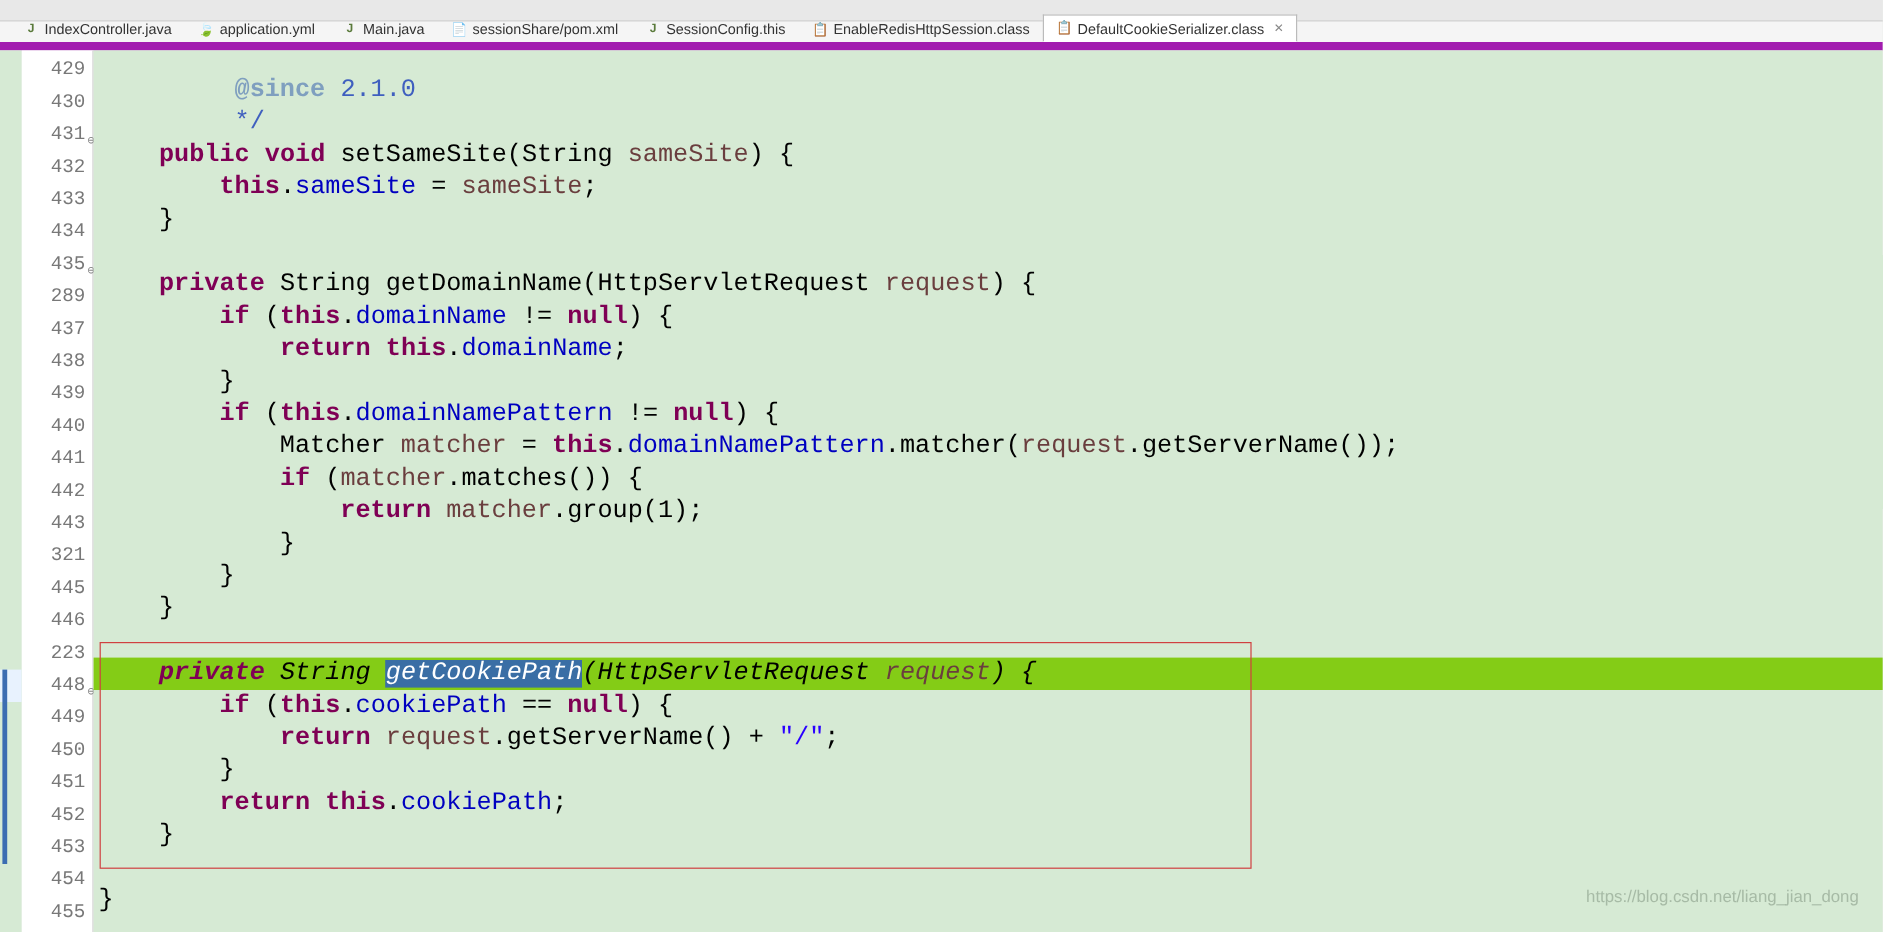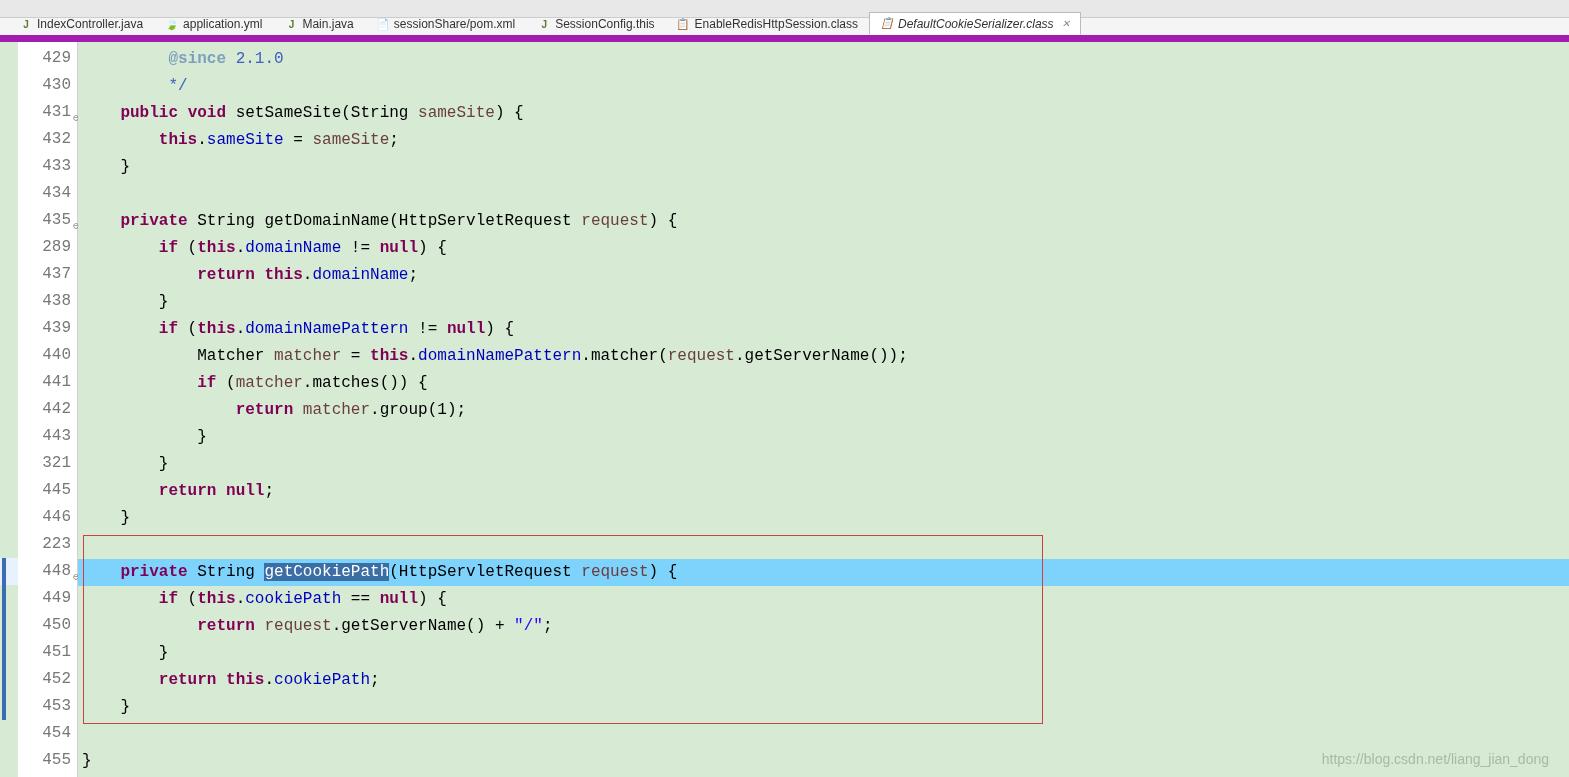--- a/index.html
+++ b/index.html
@@ -35,21 +35,20 @@
       color: #333;
       cursor: pointer;
       gap: 4px;
       height: 23px;
     }
     .tab.active {
       background: #fff;
       border: 1px solid #bbb;
       border-bottom: 1px solid #fff;
       position: relative;
-      font-style: italic;
     }
     .tab-icon {
       width: 14px;
       height: 14px;
       display: inline-flex;
       align-items: center;
       justify-content: center;
       font-size: 10px;
     }
     .j-icon { color: #5a7a3b; font-weight: bold; }
@@ -94,33 +93,34 @@
     .line-number .fold {
       position: absolute;
       right: -2px;
       top: 6px;
       font-size: 10px;
       color: #888;
     }
     .code-area {
       flex: 1;
       background: rgb(214, 234, 212);
-      padding-top: 4px;
+      padding-top: 20px;
       font-family: Consolas, "Courier New", monospace;
-      font-size: 16px;
+      font-size: 21px;
       position: relative;
     }
     .code-line {
       height: 27px;
       line-height: 27px;
       white-space: pre;
       padding-left: 4px;
     }
     .highlight-line {
-      background: #7dd3fc;
+      background: #84cc16;
+      font-style: italic;
     }
     .left-margin .highlight-bar {
       position: absolute;
       left: 0;
       width: 18px;
       height: 27px;
       background: rgb(232, 242, 254);
     }
     .left-margin .blue-bar {
       position: absolute;
@@ -139,21 +139,21 @@
       background: rgb(58, 110, 165);
       color: #fff;
     }
     .red-box {
       position: absolute;
       border: 1px solid #d04040;
       pointer-events: none;
     }
     .watermark {
       position: absolute;
-      bottom: 10px;
+      bottom: 22px;
       right: 20px;
       color: rgba(120, 140, 120, 0.5);
       font-size: 14px;
       font-family: sans-serif;
     }
   </style>
 </head>
 <body>
 
 <div class="toolbar-area"></div>
@@ -236,21 +236,20 @@
       <div class="code-line"><span class="default">    </span><span class="kw">private</span><span class="default"> String getDomainName(HttpServletRequest </span><span class="param">request</span><span class="default">) {</span></div>
       <div class="code-line"><span class="default">        </span><span class="kw">if</span><span class="default"> (</span><span class="kw">this</span><span class="default">.</span><span class="field">domainName</span><span class="default"> != </span><span class="kw">null</span><span class="default">) {</span></div>
       <div class="code-line"><span class="default">            </span><span class="kw">return</span><span class="default"> </span><span class="kw">this</span><span class="default">.</span><span class="field">domainName</span><span class="default">;</span></div>
       <div class="code-line"><span class="default">        }</span></div>
       <div class="code-line"><span class="default">        </span><span class="kw">if</span><span class="default"> (</span><span class="kw">this</span><span class="default">.</span><span class="field">domainNamePattern</span><span class="default"> != </span><span class="kw">null</span><span class="default">) {</span></div>
       <div class="code-line"><span class="default">            Matcher </span><span class="param">matcher</span><span class="default"> = </span><span class="kw">this</span><span class="default">.</span><span class="field">domainNamePattern</span><span class="default">.matcher(</span><span class="param">request</span><span class="default">.getServerName());</span></div>
       <div class="code-line"><span class="default">            </span><span class="kw">if</span><span class="default"> (</span><span class="param">matcher</span><span class="default">.matches()) {</span></div>
       <div class="code-line"><span class="default">                </span><span class="kw">return</span><span class="default"> </span><span class="param">matcher</span><span class="default">.group(1);</span></div>
       <div class="code-line"><span class="default">            }</span></div>
       <div class="code-line"><span class="default">        }</span></div>
-      <div class="code-line"><span class="default">        </span><span class="kw">return</span><span class="default"> </span><span class="kw">null</span><span class="default">;</span></div>
       <div class="code-line"><span class="default">    }</span></div>
       <div class="code-line"><span class="default"></span></div>
       <div class="code-line highlight-line"><span class="default">    </span><span class="kw">private</span><span class="default"> String </span><span class="sel">getCookiePath</span><span class="default">(HttpServletRequest </span><span class="param">request</span><span class="default">) {</span></div>
       <div class="code-line"><span class="default">        </span><span class="kw">if</span><span class="default"> (</span><span class="kw">this</span><span class="default">.</span><span class="field">cookiePath</span><span class="default"> == </span><span class="kw">null</span><span class="default">) {</span></div>
       <div class="code-line"><span class="default">            </span><span class="kw">return</span><span class="default"> </span><span class="param">request</span><span class="default">.getServerName() + </span><span class="str">"/"</span><span class="default">;</span></div>
       <div class="code-line"><span class="default">        }</span></div>
       <div class="code-line"><span class="default">        </span><span class="kw">return</span><span class="default"> </span><span class="kw">this</span><span class="default">.</span><span class="field">cookiePath</span><span class="default">;</span></div>
       <div class="code-line"><span class="default">    }</span></div>
       <div class="code-line"><span class="default"></span></div>
       <div class="code-line"><span class="default">}</span></div>

